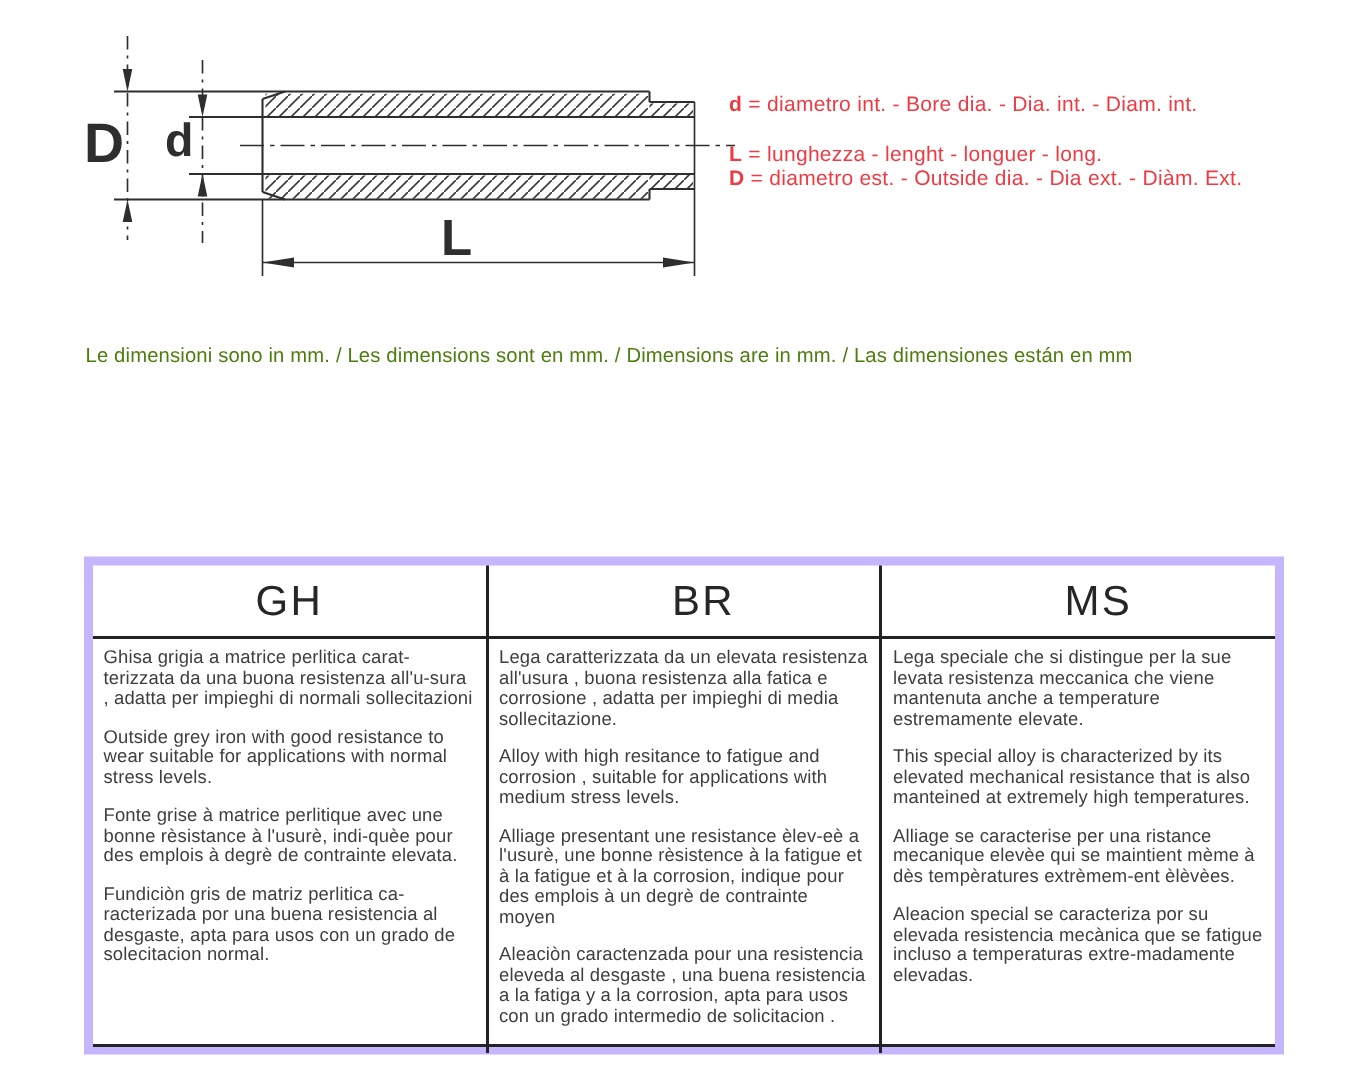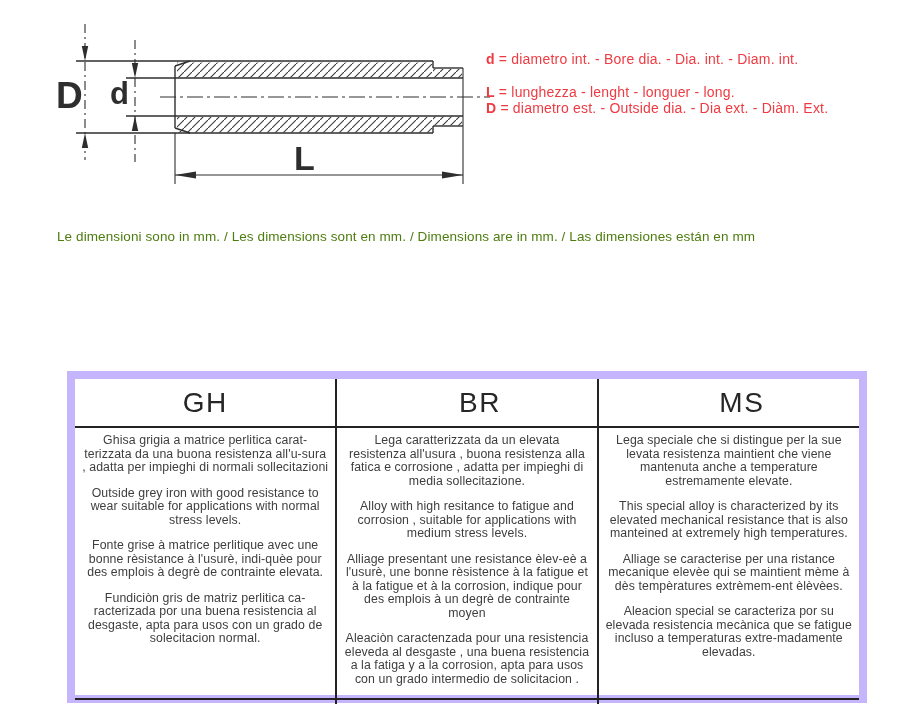--- a/index.html
+++ b/index.html
@@ -18,21 +18,21 @@
   
   .drawing-svg {
     position: absolute;
     left: 0; top: 0;
     width: 520px; height: 210px;
   }
 
   
   .legend {
     position: absolute;
-    left: 486px; top: 51px;
+    left: 486px; top: 61px;
     color: #ee3b43;
     font-size: 14px;
     letter-spacing: 0.2px;
   }
   .legend-item { white-space: nowrap; }
   .legend-item.l1 { margin-bottom: 17px; }
   .legend-item.l2 { margin-bottom: 22px; }
   .legend-sym { font-weight: bold; }
 
   
@@ -41,23 +41,23 @@
     left: 57px; top: 229px;
     color: #4d7c0f;
     font-size: 13.5px;
     letter-spacing: 0.1px;
     white-space: nowrap;
   }
 
   
   .table-wrap {
     position: absolute;
-    left: 67px; top: 371px;
+    left: 56px; top: 371px;
     width: 800px; height: 332px;
-    border: 8px solid #c4b5fd;
+    border: 6px solid #c4b5fd;
   }
   .mat-table {
     width: 100%; height: 100%;
     border-collapse: collapse;
     table-layout: fixed;
   }
   .mat-table th {
     height: 48px;
     font-size: 28px;
     font-weight: 400;
@@ -69,21 +69,20 @@
   }
   .mat-table th + th, .mat-table td + td {
     border-left: 2px solid #232323;
     padding-left: 26px;
   }
   .mat-table tr.main-row td {
     height: 272px;
     vertical-align: top;
     padding: 6px 7px 0 7px;
     border-bottom: 2px solid #232323;
-    text-align: center;
   }
   .mat-table tr.spacer-row td { height: 5px; }
   .cell-p {
     font-size: 12.3px;
     line-height: 13.5px;
     letter-spacing: 0.1px;
     color: #3e3e3e;
     margin-bottom: 12px;
   }
 </style>
@@ -179,21 +178,21 @@
             <p class="cell-p">Fonte grise à matrice perlitique avec une bonne rèsistance à l'usurè, indi-quèe pour des emplois à degrè de contrainte elevata.</p>
             <p class="cell-p">Fundiciòn gris de matriz perlitica ca-racterizada por una buena resistencia al desgaste, apta para usos con un grado de solecitacion normal.</p>
           </td>
           <td>
             <p class="cell-p">Lega caratterizzata da un elevata resistenza all'usura , buona resistenza alla fatica e corrosione , adatta per impieghi di media sollecitazione.</p>
             <p class="cell-p">Alloy with high resitance to fatigue and corrosion , suitable for applications with medium stress levels.</p>
             <p class="cell-p">Alliage presentant une resistance èlev-eè a l'usurè, une bonne rèsistence à la fatigue et à la fatigue et à la corrosion, indique pour des emplois à un degrè de contrainte moyen</p>
             <p class="cell-p">Aleaciòn caractenzada pour una resistencia eleveda al desgaste , una buena resistencia a la fatiga y a la corrosion, apta para usos con un grado intermedio de solicitacion .</p>
           </td>
           <td>
-            <p class="cell-p">Lega speciale che si distingue per la sue levata resistenza maintient che viene mantenuta anche a temperature estremamente elevate.</p>
+            <p class="cell-p">Lega speciale che si distingue per la sue levata resistenza meccanica che viene mantenuta anche a temperature estremamente elevate.</p>
             <p class="cell-p">This special alloy is characterized by its elevated mechanical resistance that is also manteined at extremely high temperatures.</p>
             <p class="cell-p">Alliage se caracterise per una ristance mecanique elevèe qui se maintient mème à dès tempèratures extrèmem-ent èlèvèes.</p>
             <p class="cell-p">Aleacion special se caracteriza por su elevada resistencia mecànica que se fatigue incluso a temperaturas extre-madamente elevadas.</p>
           </td>
         </tr>
         <tr class="spacer-row">
           <td></td>
           <td></td>
           <td></td>
         </tr>

